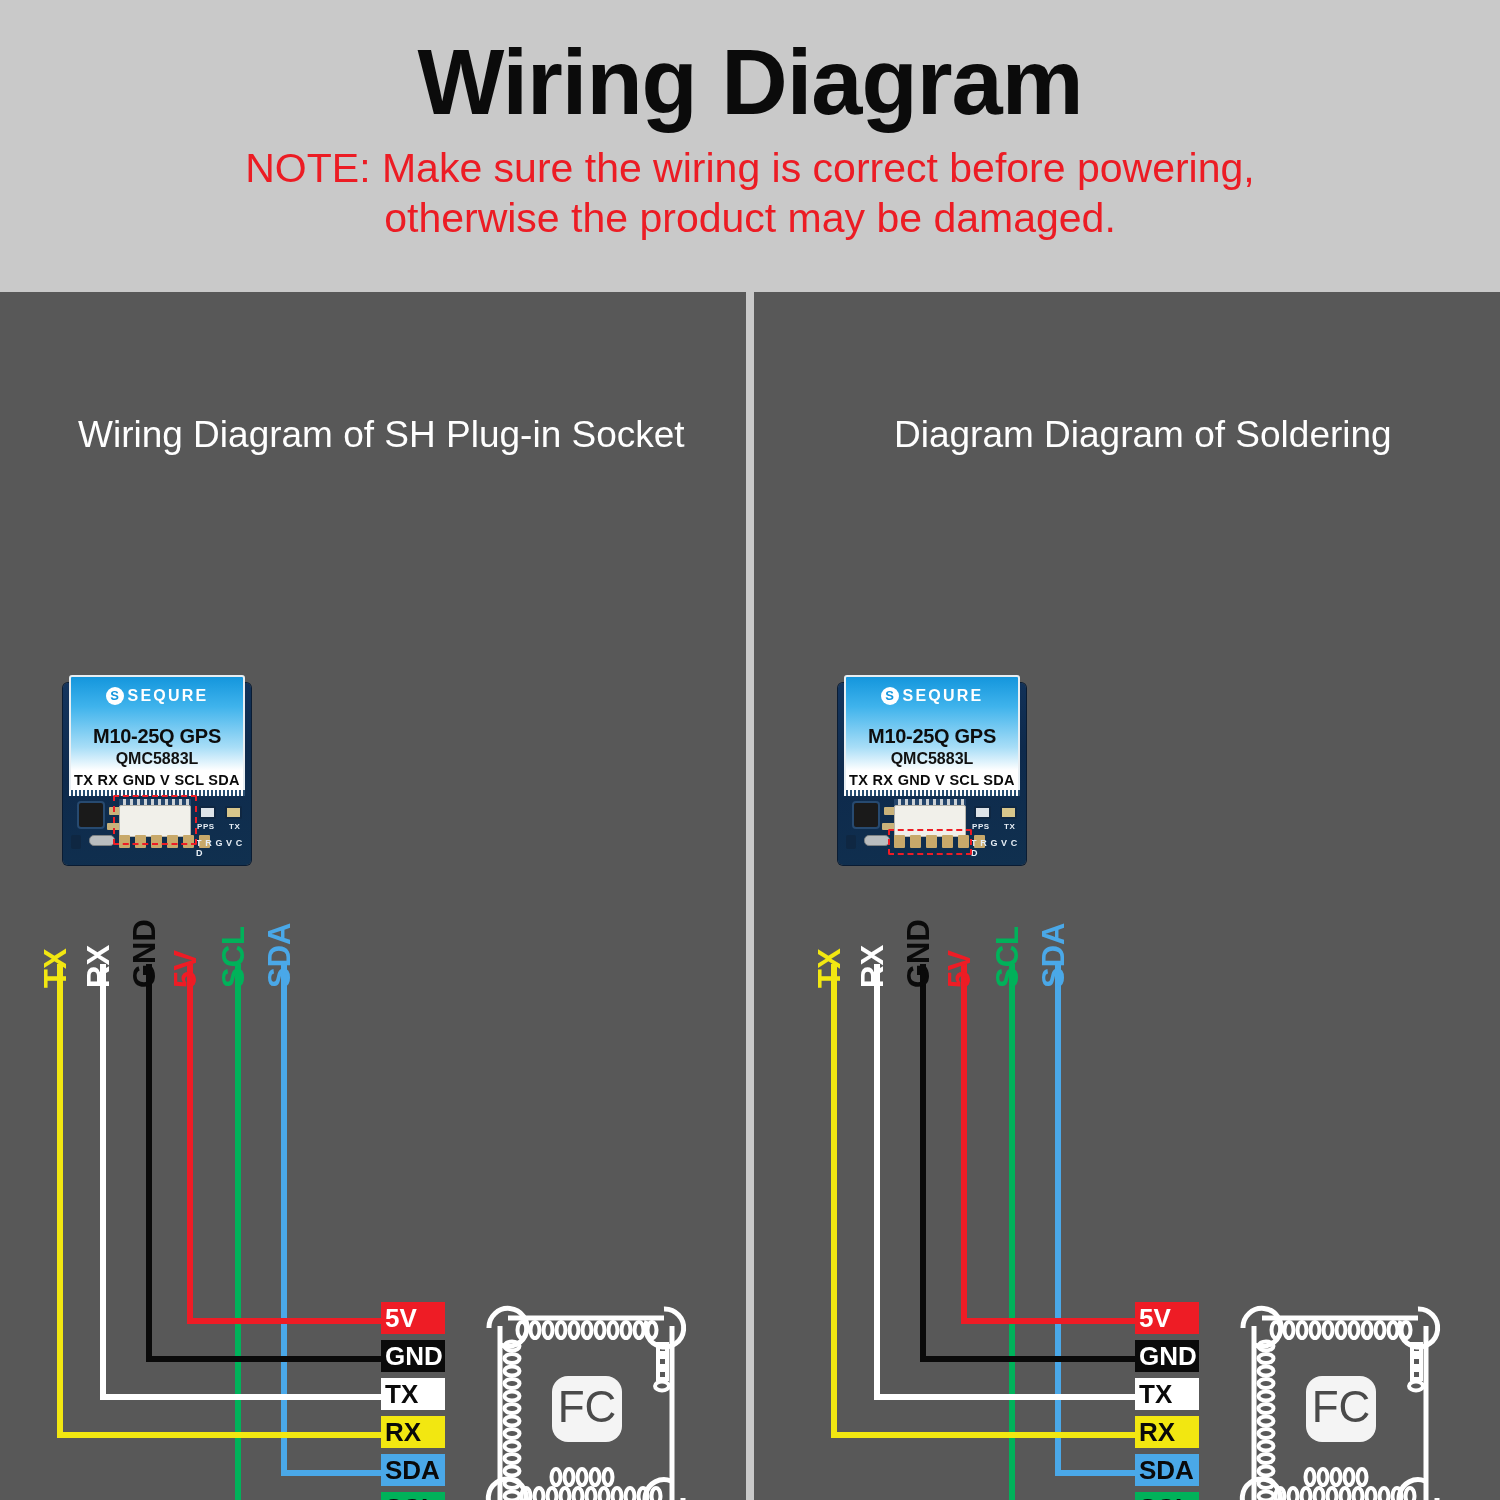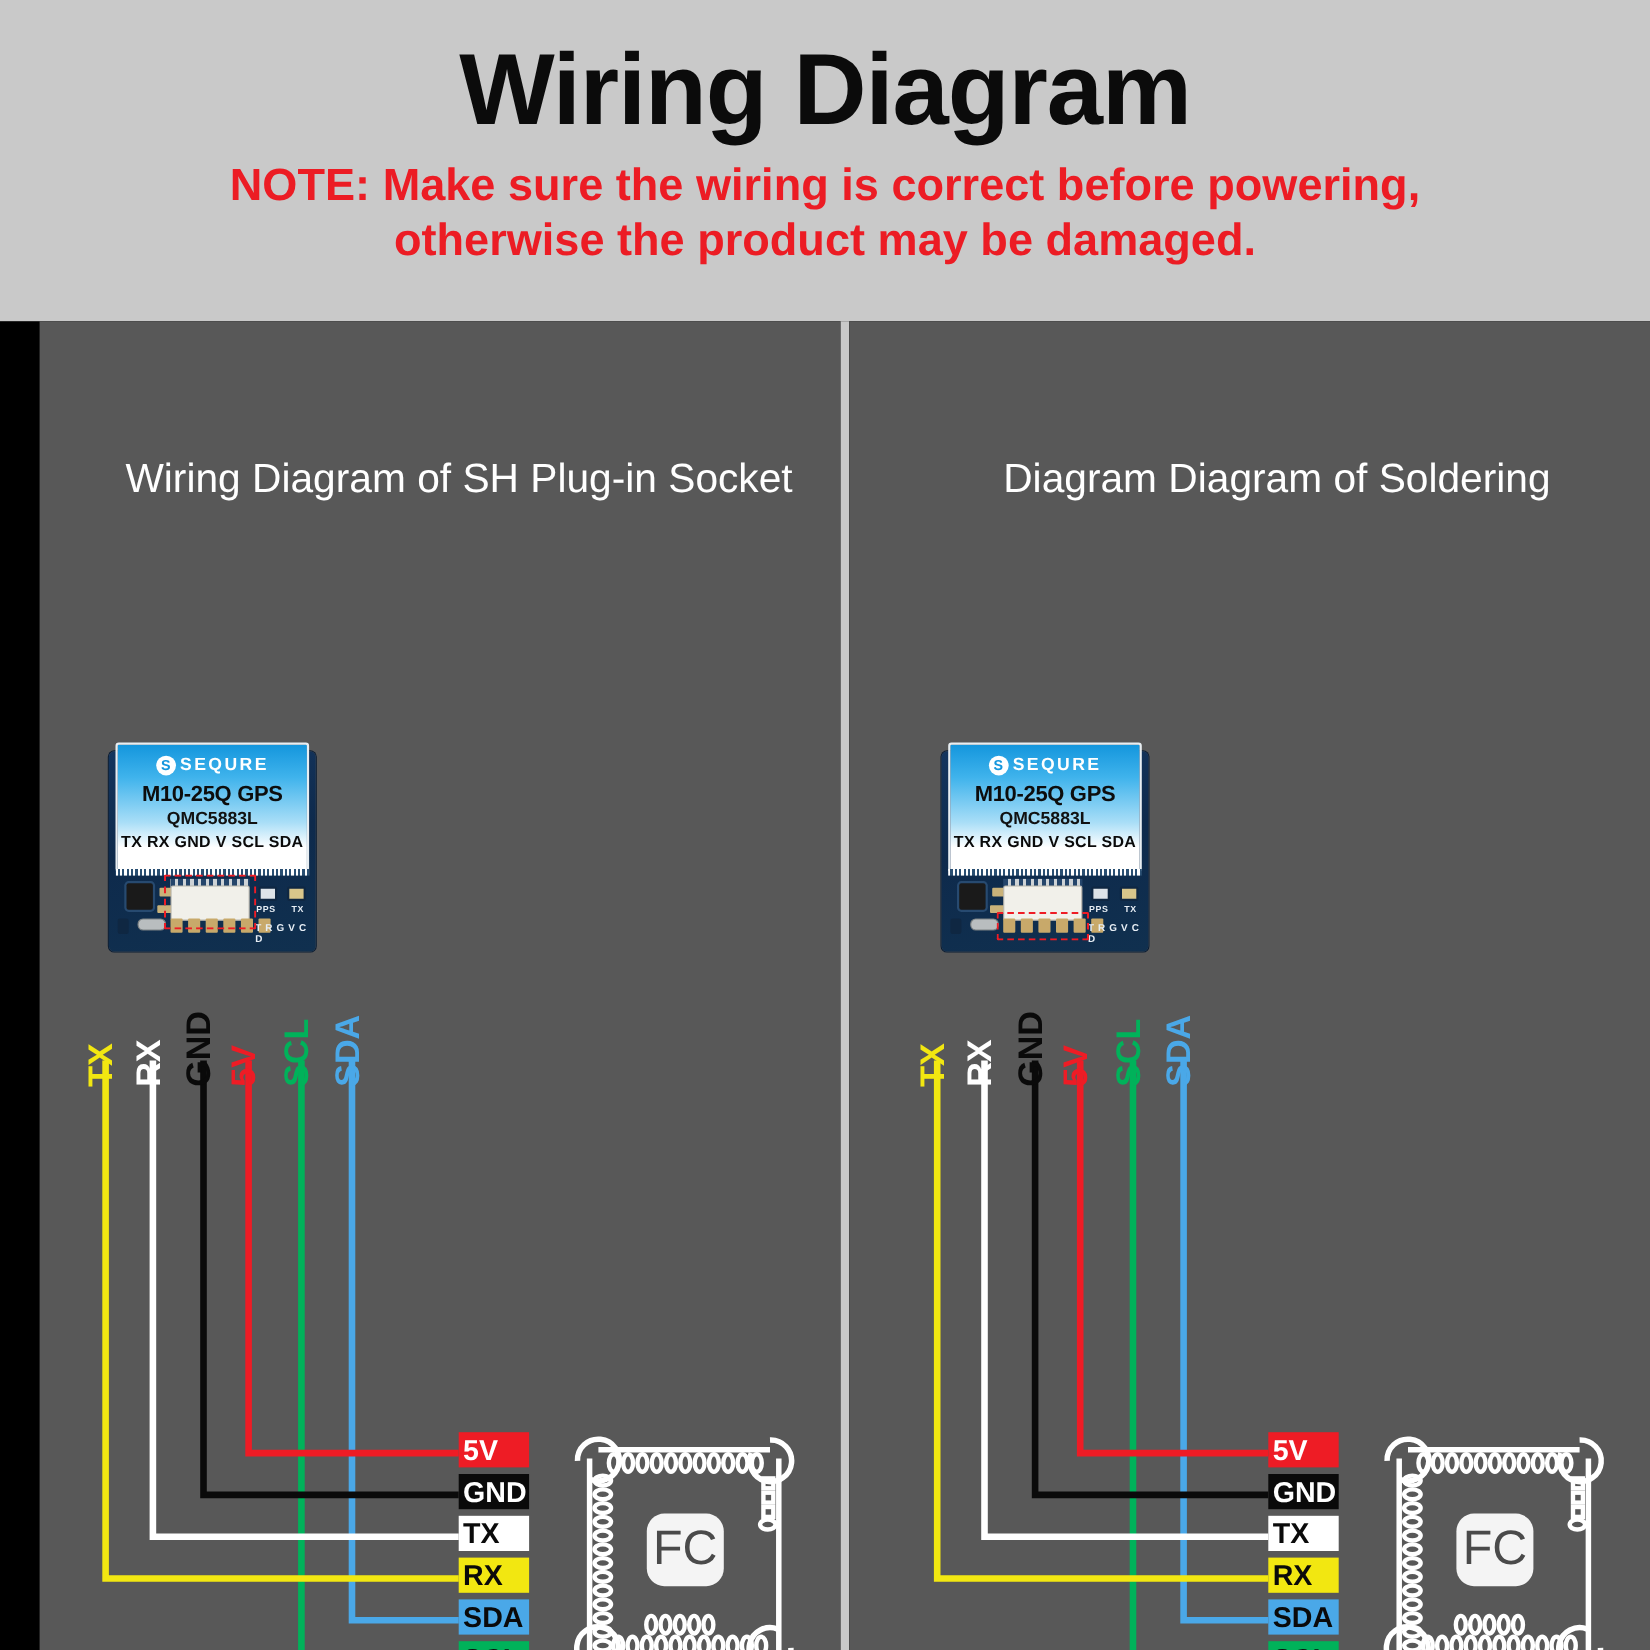--- a/index.html
+++ b/index.html
@@ -18,28 +18,28 @@
     display: flex; flex-direction: column; align-items: center;
     padding-top: 34px;
   }
   .title {
     font-size: 92px; font-weight: 700; color: #0b0b0b;
     letter-spacing: -1px; line-height: 1.05;
     font-family: "Liberation Sans", sans-serif;
   }
   .note {
     color: #ec1c24; font-size: 41px; line-height: 1.22;
-    text-align: center; margin-top: 12px; font-weight: 700;
+    text-align: center; margin-top: 12px; font-weight: 400;
   }
 
   
   .panels {
     position: absolute; left: 0; top: 292px;
     width: 1500px; height: 1208px;
-    display: flex; background: #000000; padding-left: 36px;
+    display: flex; background: #0ea5e9;
   }
   .panel { position: relative; width: 749px; height: 1208px; background: #585858; overflow: hidden; }
   .vdivider { width: 8px; height: 1208px; background: #c9c9c9; flex: 0 0 8px; }
 
   .panel-title {
     position: absolute; top: 122px; color: #ffffff;
     font-size: 37px; font-weight: 400; white-space: nowrap;
   }
   .panel-left .panel-title { left: 78px; }
   .panel-right .panel-title { left: 140px; }
@@ -71,21 +71,21 @@
   }
   .brand-logo {
     width: 18px; height: 18px; border-radius: 50%;
     background: #ffffff; color: #1496dd;
     font-size: 13px; font-weight: 700; line-height: 18px; text-align: center;
   }
   .brand-name {
     color: #ffffff; font-size: 16px; font-weight: 700; letter-spacing: 2.2px;
   }
   .gps-model {
-    margin-top: 6px; color: #0d0d0d; font-size: 20px; font-weight: 700; letter-spacing: -0.3px;
+    margin-top: 20px; color: #0d0d0d; font-size: 20px; font-weight: 700; letter-spacing: -0.3px;
   }
   .gps-chip {
     margin-top: 2px; color: #111111; font-size: 16px; font-weight: 700; letter-spacing: 0px;
   }
   .gps-pins {
     margin-top: 4px; color: #0a0a0a; font-size: 14.5px; font-weight: 700; letter-spacing: 0.3px;
   }
   .ant-teeth {
     position: absolute; left: 6px; top: 115px; width: 176px; height: 6px;
     background: repeating-linear-gradient(90deg,#ffffff 0 2px, #2a4f72 2px 4px);

